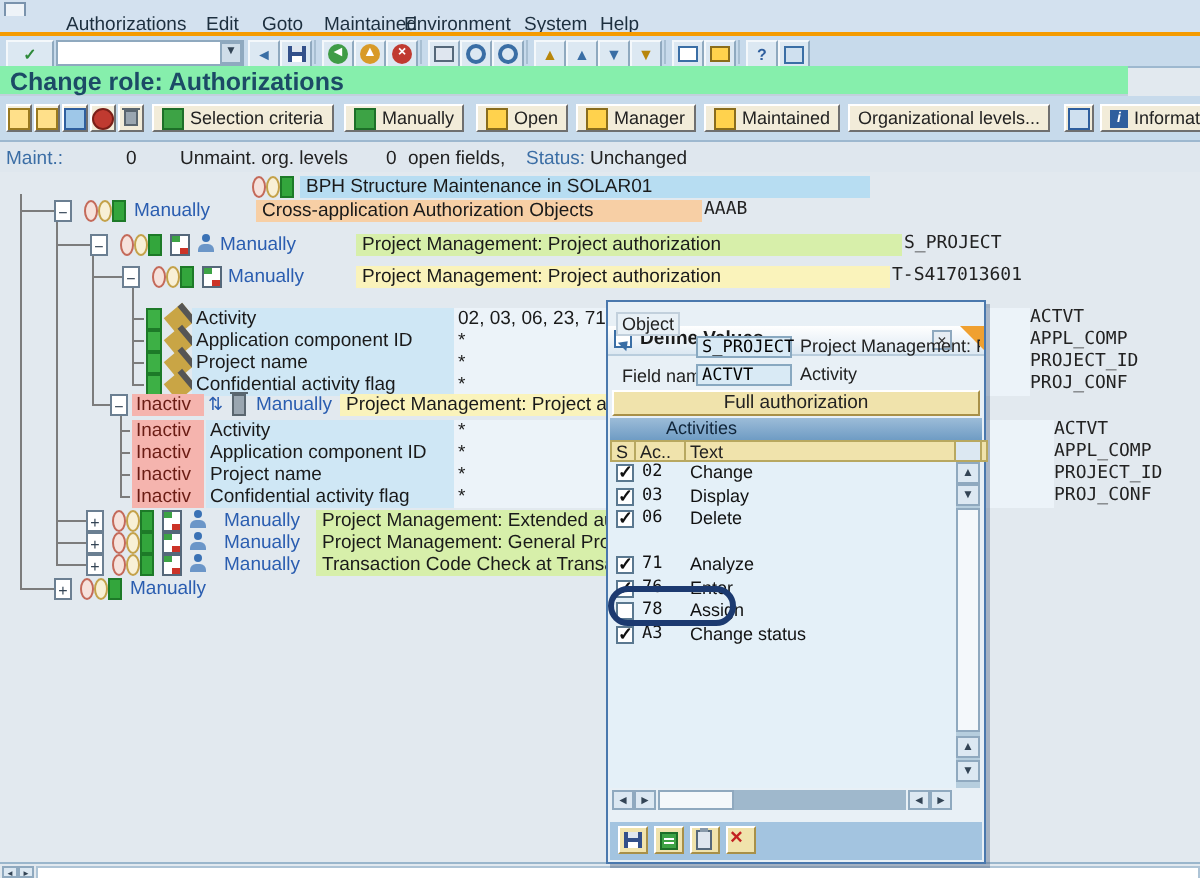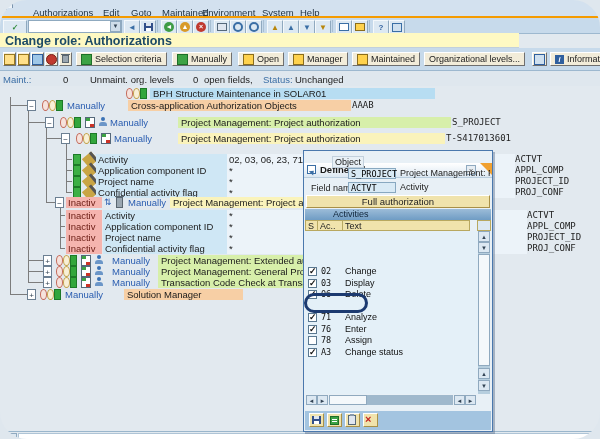--- a/index.html
+++ b/index.html
@@ -1,32 +1,32 @@
 <!DOCTYPE html>
 <html><head>
 <meta charset="utf-8">
 <style>
   html,body{margin:0;padding:0;}
   body{width:600px;height:439px;font-family:"Liberation Sans",sans-serif;background:#dfe7ee;}
-  #screen{position:relative;width:600px;height:439px;overflow:hidden;background:#e2e9ef;border-radius:27px;}
+  #screen{position:relative;width:600px;height:439px;overflow:hidden;background:#e2e9ef;}
   .abs{position:absolute;}
   
   #sysbar{left:0;top:0;width:600px;height:8px;background:#d3e1ef;}
   #sysicon{left:2px;top:1px;width:9px;height:7px;background:#eef3f8;border:1px solid #7a93ad;}
   #menubar{left:0;top:8px;width:600px;height:8px;background:#d3e1ef;}
   .menu-item{position:absolute;top:-1px;font-size:9.5px;color:#1d2f3f;white-space:pre;}
   #orange-line{left:0;top:16px;width:600px;height:2px;background:#f59b00;}
   #stdbar{left:0;top:18px;width:600px;height:15px;background:#c7daeb;border-bottom:1px solid #9db8cf;}
   .tbtn{position:absolute;top:2px;height:12px;background:#dce8f2;border:1px solid;border-color:#f4f8fb #8fa9bf #8fa9bf #f4f8fb;display:flex;align-items:center;justify-content:center;font-size:8px;color:#355;}
   .sep{position:absolute;top:2px;width:1px;height:12px;background:#a8bfd2;}
   #cmdfield{left:28px;top:2px;width:92px;height:11px;background:#fff;border:1px solid #8fa9bf;}
   #cmddrop{left:110px;top:3px;width:9px;height:9px;background:#cfdde9;border:1px solid #8fa9bf;font-size:6px;text-align:center;line-height:9px;color:#345;}
   .circ{width:10px;height:10px;border-radius:50%;display:inline-block;color:#fff;font-size:7px;text-align:center;line-height:10px;font-weight:bold;}
   
-  #titlebar{left:0;top:33px;width:519px;height:14px;background:#fef9c3;border-bottom:1px solid #c2d0dc;}
+  #titlebar{left:0;top:33px;width:564px;height:14px;background:#86efac;border-bottom:1px solid #c2d0dc;}
   #title{left:5px;top:1px;font-size:12.5px;font-weight:bold;color:#1c4a66;}
   #appbar{left:0;top:48px;width:600px;height:22px;background:#c7daeb;border-bottom:1px solid #9db8cf;}
   .abtn{position:absolute;top:4px;height:14px;background:#f2ecd9;border:1px solid;border-color:#fff #6f6f6f #6f6f6f #fff;display:flex;align-items:center;gap:3px;padding:0 4px;font-size:9px;color:#222;box-sizing:border-box;white-space:pre;}
   .mini{display:inline-block;width:9px;height:9px;}
   #statusline{left:0;top:71px;width:600px;height:15px;background:#dfe7ee;}
   .st{position:absolute;top:3px;font-size:9.5px;white-space:pre;color:#222;}
   .st.blue{color:#3b6ea5;}
   
   .vline{position:absolute;width:1px;background:#7c7c7c;}
   .hstub{position:absolute;height:1px;background:#7c7c7c;}
@@ -67,21 +67,21 @@
   #dlg-close{position:absolute;right:16px;top:2px;width:10px;height:10px;background:#e6edf3;border:1px solid #8fa9bf;font-size:8px;line-height:9px;text-align:center;color:#333;box-sizing:border-box;}
   #dlg-corner{position:absolute;right:0;top:0;width:0;height:0;border-top:12px solid #f0a030;border-left:12px solid transparent;}
   .dlg-lbl{position:absolute;font-size:9px;color:#222;border:1px solid #c2d0dc;padding:0 2px;background:#e8f0f6;white-space:pre;}
   .dlg-val{position:absolute;font-family:"DejaVu Sans Mono",monospace;font-size:8.5px;background:#d9eaf5;border:1px solid #88a8c0;height:11px;line-height:11px;padding:0 2px;box-sizing:border-box;white-space:pre;}
   .dlg-desc{position:absolute;font-size:9px;color:#222;height:11px;line-height:11px;overflow:hidden;white-space:pre;}
   #full-auth{position:absolute;left:2px;top:44px;width:184px;height:13px;background:#f0e3ac;border:1px solid;border-color:#fff #a89048 #a89048 #fff;font-size:9.5px;color:#222;text-align:center;line-height:12px;box-sizing:border-box;}
   #act-header{position:absolute;left:1px;top:58px;width:186px;height:11px;background:linear-gradient(#9cbcd8,#6f9cc4);font-size:9px;color:#10253a;line-height:11px;}
   #act-header span{margin-left:28px;}
   .thead{position:absolute;top:69px;height:11px;background:#f0e3ac;border:1px solid #b8a860;font-size:9px;line-height:10px;color:#222;box-sizing:border-box;padding-left:2px;white-space:pre;}
   #list-body{position:absolute;left:1px;top:80px;width:173px;height:163px;background:#e4f0f8;}
-  .act-row{position:absolute;left:0;width:173px;height:11px;font-size:9px;color:#111;margin-top:35px;}
+  .act-row{position:absolute;left:0;width:173px;height:11px;font-size:9px;color:#111;}
   .cbx{position:absolute;left:3px;top:1px;width:9px;height:9px;background:#fff;border:1px solid #5a7890;box-sizing:border-box;}
   .cbx.checked::after{content:"✓";position:absolute;left:0px;top:-2px;font-size:9px;font-weight:bold;color:#111;}
   .act-code{position:absolute;left:16px;top:0;line-height:11px;font-family:"DejaVu Sans Mono",monospace;font-size:8.5px;}
   .act-text{position:absolute;left:40px;top:0;line-height:11px;}
   #oval{left:304px;top:293px;width:64px;height:20px;border:3px solid #1c3a70;border-radius:10px;z-index:60;box-sizing:border-box;}
   .scroll-btn{position:absolute;width:12px;height:11px;background:#dce8f2;border:1px solid #8fa9bf;font-size:6px;text-align:center;line-height:10px;color:#345;box-sizing:border-box;}
   #vtrack{position:absolute;left:174px;top:80px;width:12px;height:163px;background:#b6cede;}
   #vthumb{position:absolute;left:174px;top:103px;width:12px;height:112px;background:#f4f8fb;border:1px solid #8fa9bf;box-sizing:border-box;}
   #htrack{position:absolute;left:25px;top:244px;width:124px;height:10px;background:#9fb8cc;}
   #hthumb{position:absolute;left:25px;top:244px;width:38px;height:10px;background:#f4f8fb;border:1px solid #8fa9bf;box-sizing:border-box;}
@@ -355,46 +355,45 @@
     <span class="manually" style="left:112px">Manually</span>
     <span class="nbg-green" style="left:158px;width:297px;padding-left:3px;">Transaction Code Check at Transaction Start</span>
   </div>
 
   <div class="trow" style="top:289px">
     <span class="expander" style="left:27px">+</span>
     <span class="light l-red" style="left:40px"></span>
     <span class="light l-yel" style="left:47px"></span>
     <span class="l-grn" style="left:54px"></span>
     <span class="manually" style="left:65px">Manually</span>
-    <span class="nbg-peach" style="left:124px;width:116px;padding-left:3px;">Solution Manager</span>
   </div>
 
   <div class="abs" id="dialog">
     <div id="dlg-titlebar">
       <div id="dlg-icon"></div>
       <div id="dlg-title">Define Values</div>
       <div id="dlg-close">×</div>
       <div id="dlg-corner"></div>
     </div>
 
-    <div class="dlg-lbl" style="left:4px;top:5px;margin-left:24px;">Object</div>
+    <div class="dlg-lbl" style="left:4px;top:5px;">Object</div>
     <div class="dlg-val" style="left:44px;top:17px;width:48px;">S_PROJECT</div>
     <div class="dlg-desc" style="left:96px;top:17px;width:90px;">Project Management: Project authorization</div>
 
     <div class="dlg-lbl" style="left:4px;top:31px;border-color:transparent;">Field name</div>
     <div class="dlg-val" style="left:44px;top:31px;width:48px;">ACTVT</div>
     <div class="dlg-desc" style="left:96px;top:31px;width:90px;">Activity</div>
 
     <div id="act-header"><span>Activities</span></div>
 
     <div id="full-auth">Full authorization</div>
 
     <div class="thead" style="left:1px;width:13px;">S</div>
     <div class="thead" style="left:13px;width:26px;">Ac..</div>
-    <div class="thead" style="left:38px;width:128px;">Text</div>
+    <div class="thead" style="left:38px;width:152px;">Text</div>
     <div class="thead" style="left:173px;width:14px;background:#dce8f2;"></div>
 
     <div id="list-body">
       <div class="act-row" style="top:0px">
           <span class="cbx checked"></span>
           <span class="act-code">02</span>
           <span class="act-text">Change</span>
         </div>
       <div class="act-row" style="top:12px">
           <span class="cbx checked"></span>

